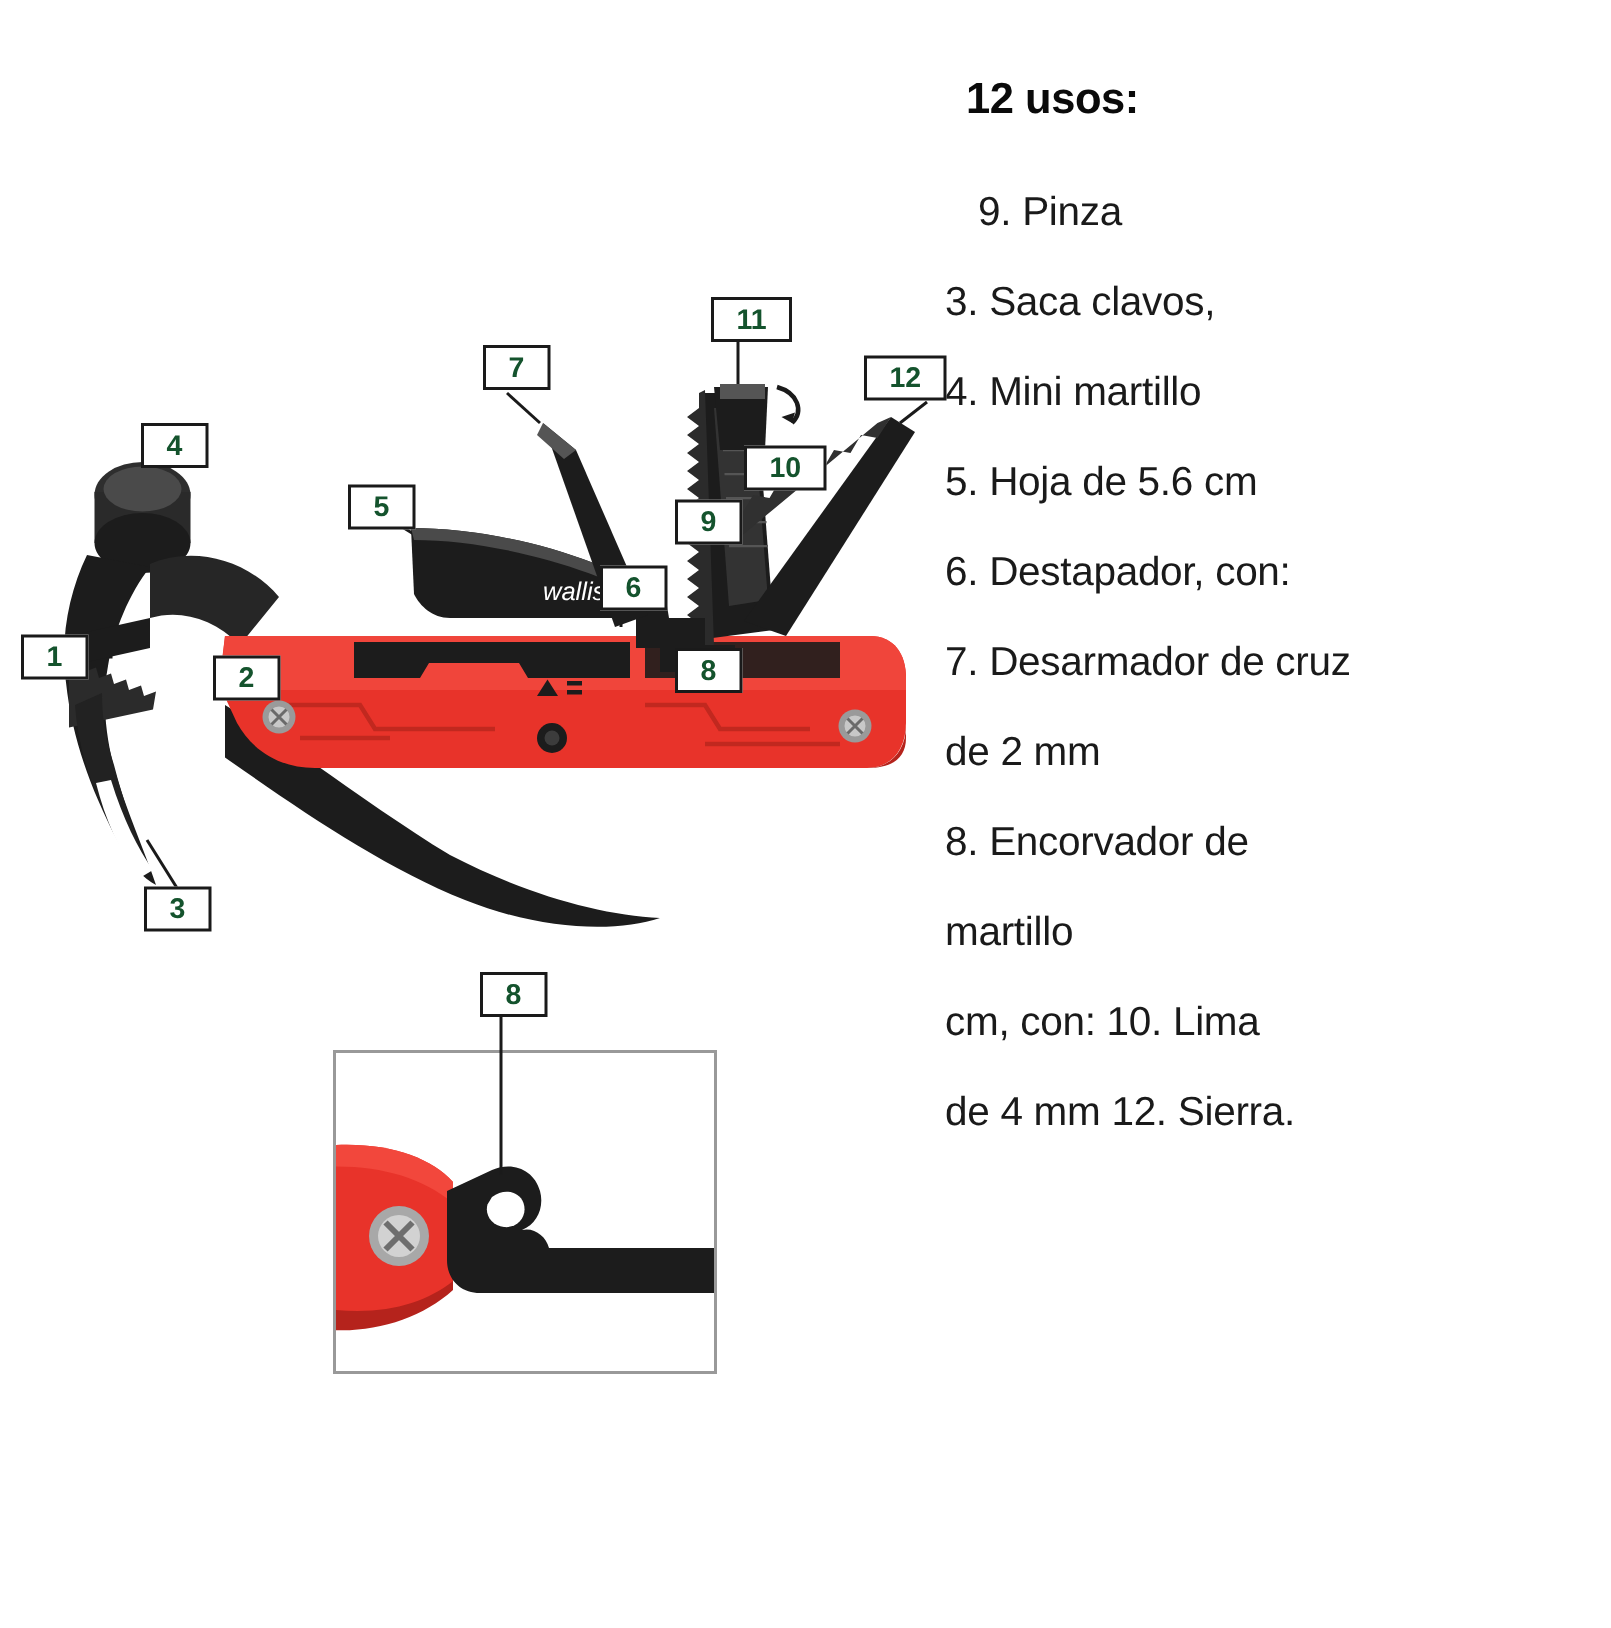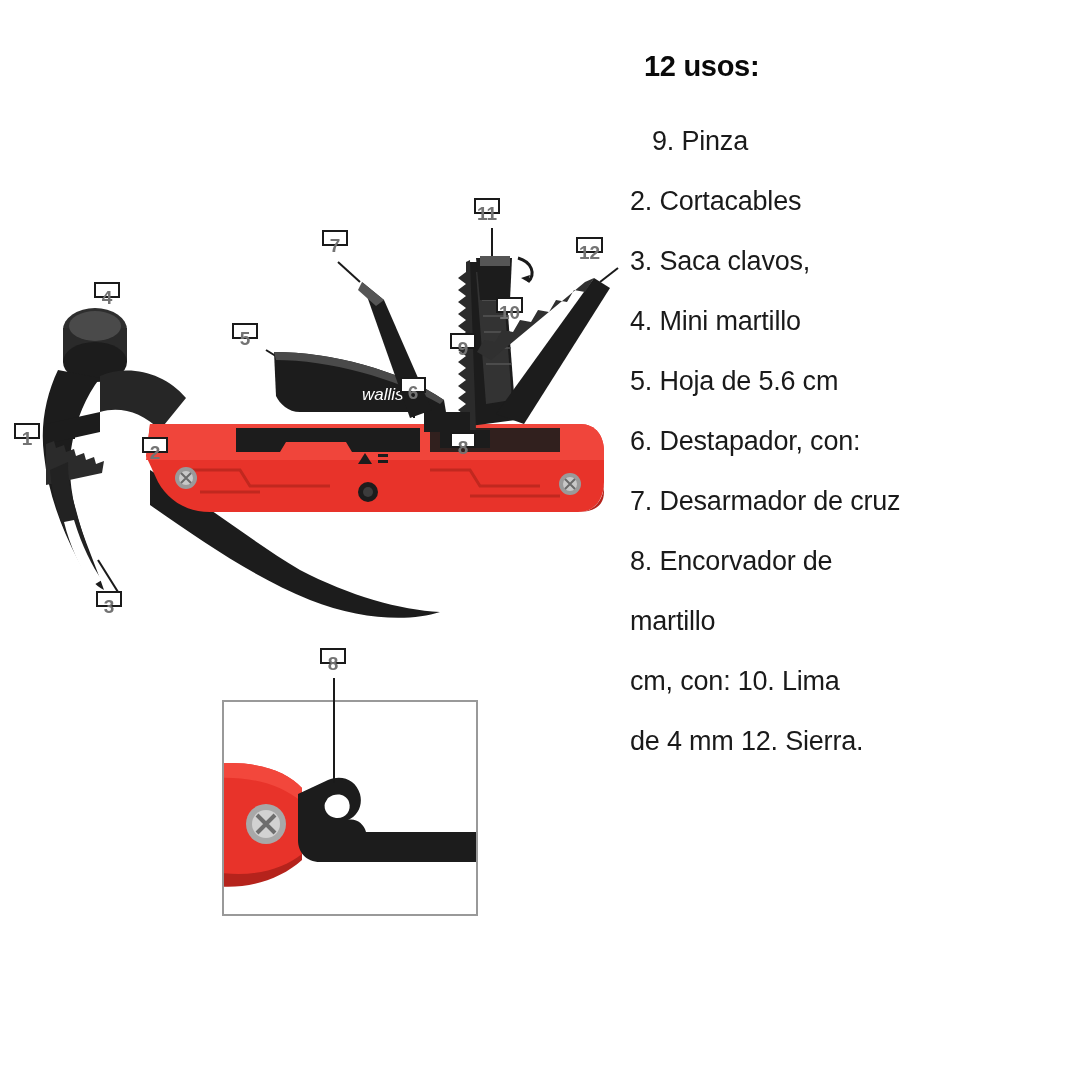--- a/index.html
+++ b/index.html
@@ -54,27 +54,27 @@
     width: 630px;
     height: 700px;
   }
 
   
   .callout {
     position: absolute;
     border: 2px solid #1a1a1a;
     background: #ffffff;
     min-width: 26px;
-    height: 16px;
+    height: 30px;
     line-height: 28px;
     text-align: center;
     font-size: 19px;
     font-weight: bold;
-    color: #737373;
-    padding: 0 1px;
+    color: #14532d;
+    padding: 0 15px;
     box-sizing: border-box;
     z-index: 40;
   }
 
   
   .inset {
     position: absolute;
     left: 222px;
     top: 700px;
     width: 252px;
@@ -262,25 +262,25 @@
 
       <path d="M104,96 C112,90 122,92 125,100 C128,109 121,117 112,116
                C104,115 99,108 101,101 Z" fill="#ffffff"></path>
       <path d="M138,120 C146,116 156,120 158,128 L142,128 C142,124 140,121 138,120 Z" fill="#ffffff"></path>
     </svg>
   </div>
 
   <div class="text-col">
     <div class="usos-title">12 usos:</div>
     <div class="uso-line indent">9. Pinza</div>
-    <div class="uso-line">2. Cortacables</div>
     <div class="uso-line">3. Saca clavos,</div>
     <div class="uso-line">4. Mini martillo</div>
     <div class="uso-line">5. Hoja de 5.6 cm</div>
     <div class="uso-line">6. Destapador, con:</div>
     <div class="uso-line">7. Desarmador de cruz</div>
+    <div class="uso-line">de 2 mm</div>
     <div class="uso-line">8. Encorvador de</div>
     <div class="uso-line">martillo</div>
     <div class="uso-line">cm, con: 10. Lima</div>
     <div class="uso-line">de 4 mm 12. Sierra.</div>
   </div>
 
 </div>
 
 </body></html>

